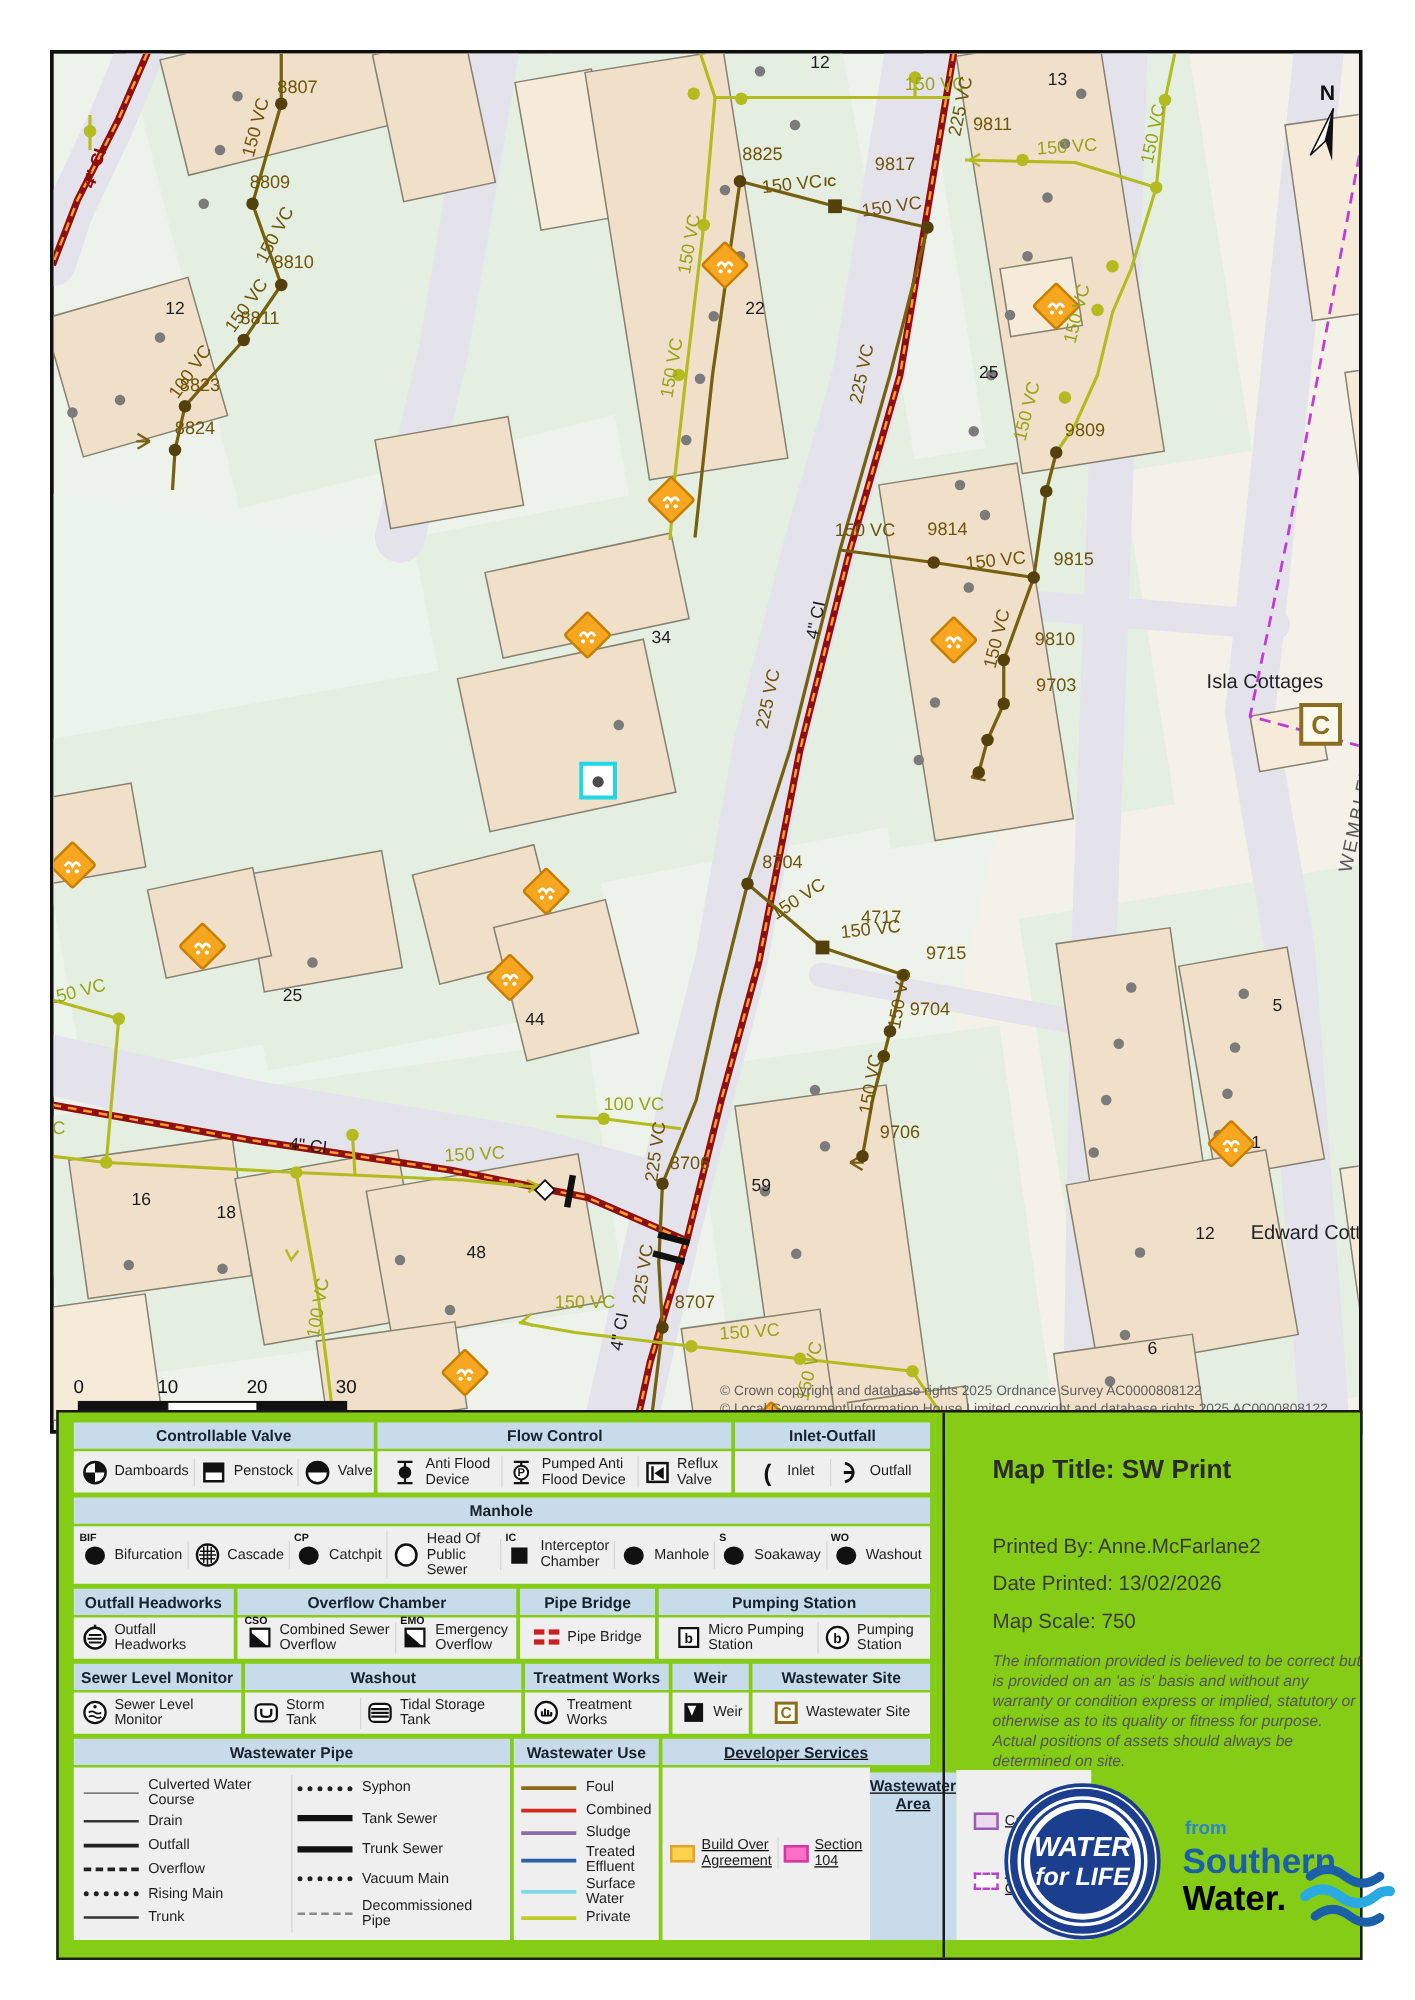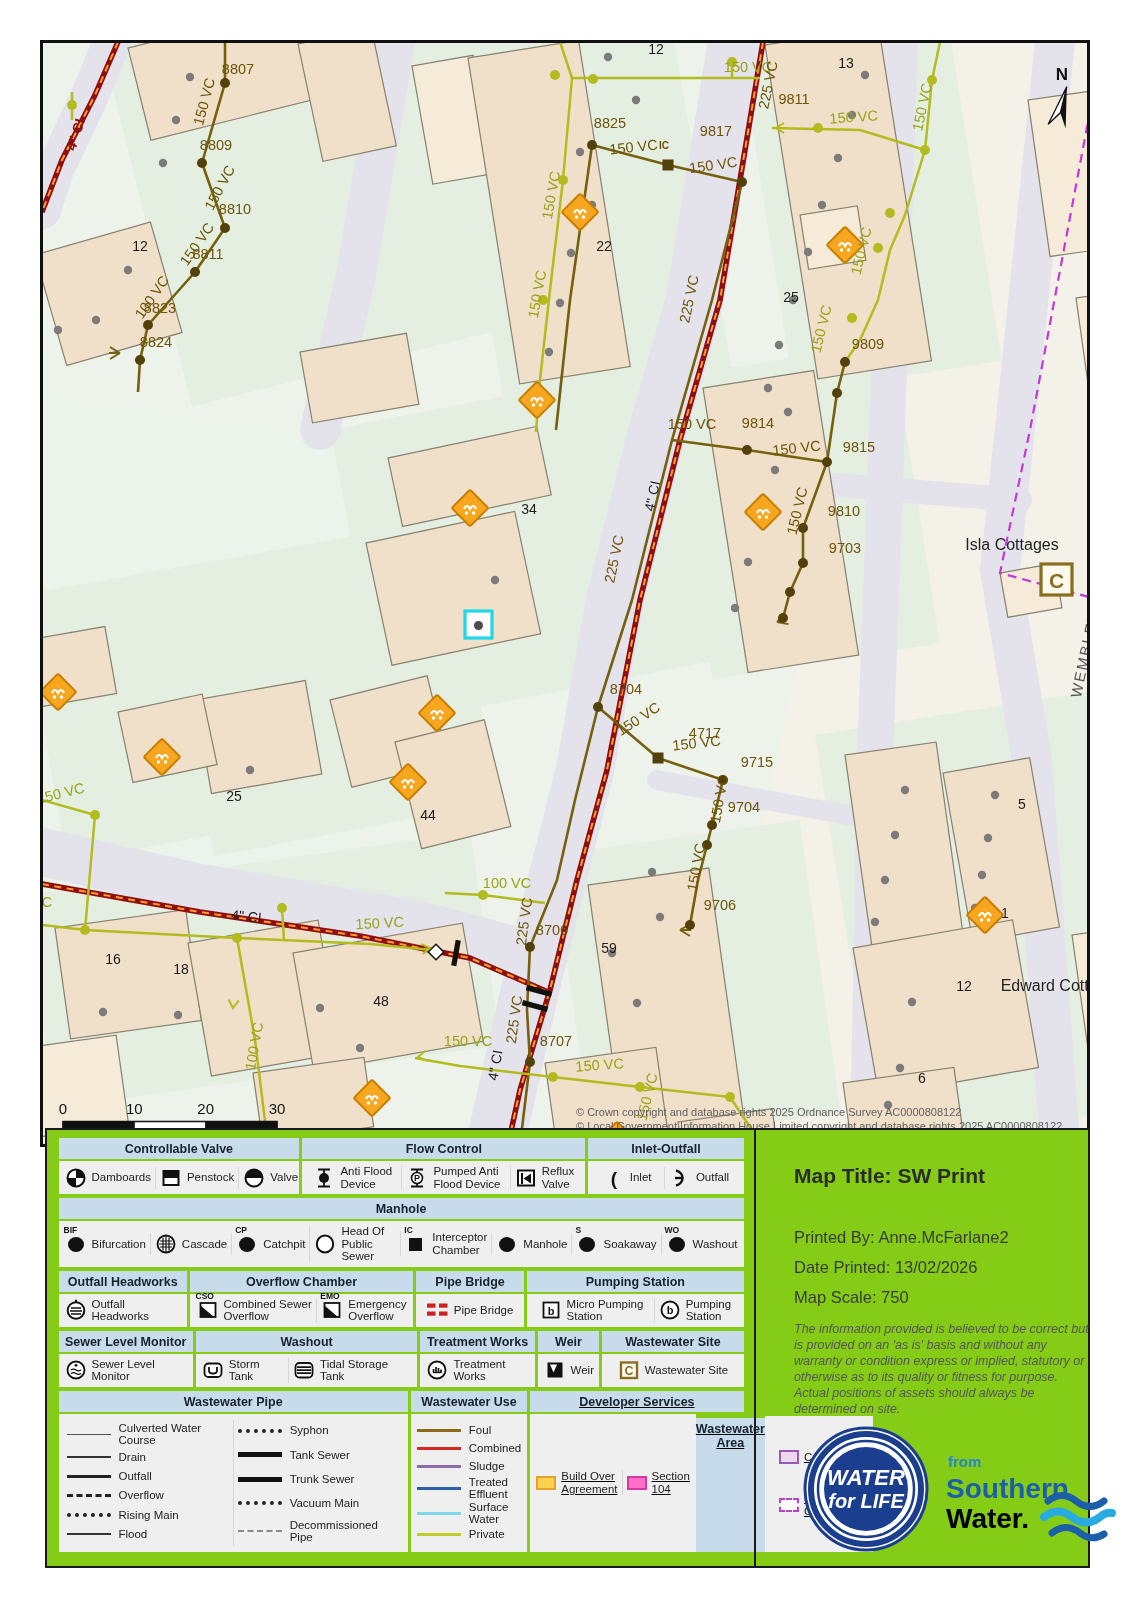--- a/index.html
+++ b/index.html
@@ -768,21 +768,21 @@
                 <div class="ln-row">
                   <span class="ln" style="border-top: 3.5px dashed rgb(34, 34, 34);"></span>
                   <span class="lg-label">Overflow</span>
                 </div>
                 <div class="ln-row">
                   <span class="ln" style="border-top: 4px dotted rgb(34, 34, 34);"></span>
                   <span class="lg-label">Rising Main</span>
                 </div>
                 <div class="ln-row">
                   <span class="ln" style="border-top: 2px solid rgb(51, 51, 51);"></span>
-                  <span class="lg-label">Flood</span>
+                  <span class="lg-label">Trunk</span>
                 </div>
               </div>
               <div class="pipes-col">
                 <div class="ln-row">
                   <span class="ln" style="border-top: 4px dotted rgb(34, 34, 34);"></span>
                   <span class="lg-label">Syphon</span>
                 </div>
                 <div class="ln-row">
                   <span class="ln" style="border-top: 5.5px solid rgb(17, 17, 17);"></span>
                   <span class="lg-label">Tank Sewer</span>

